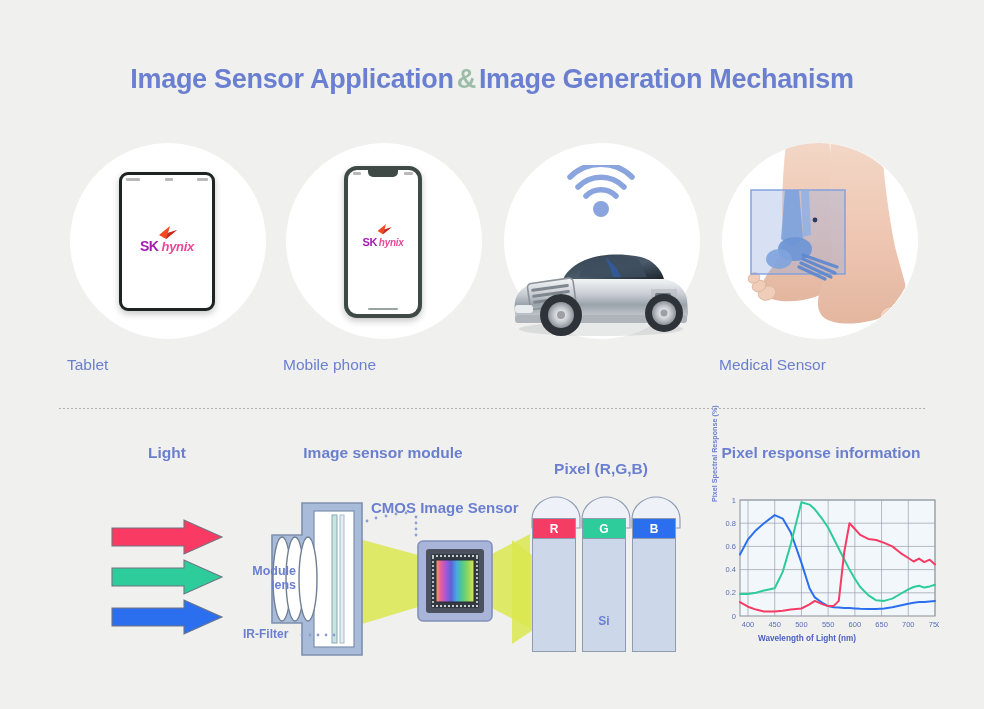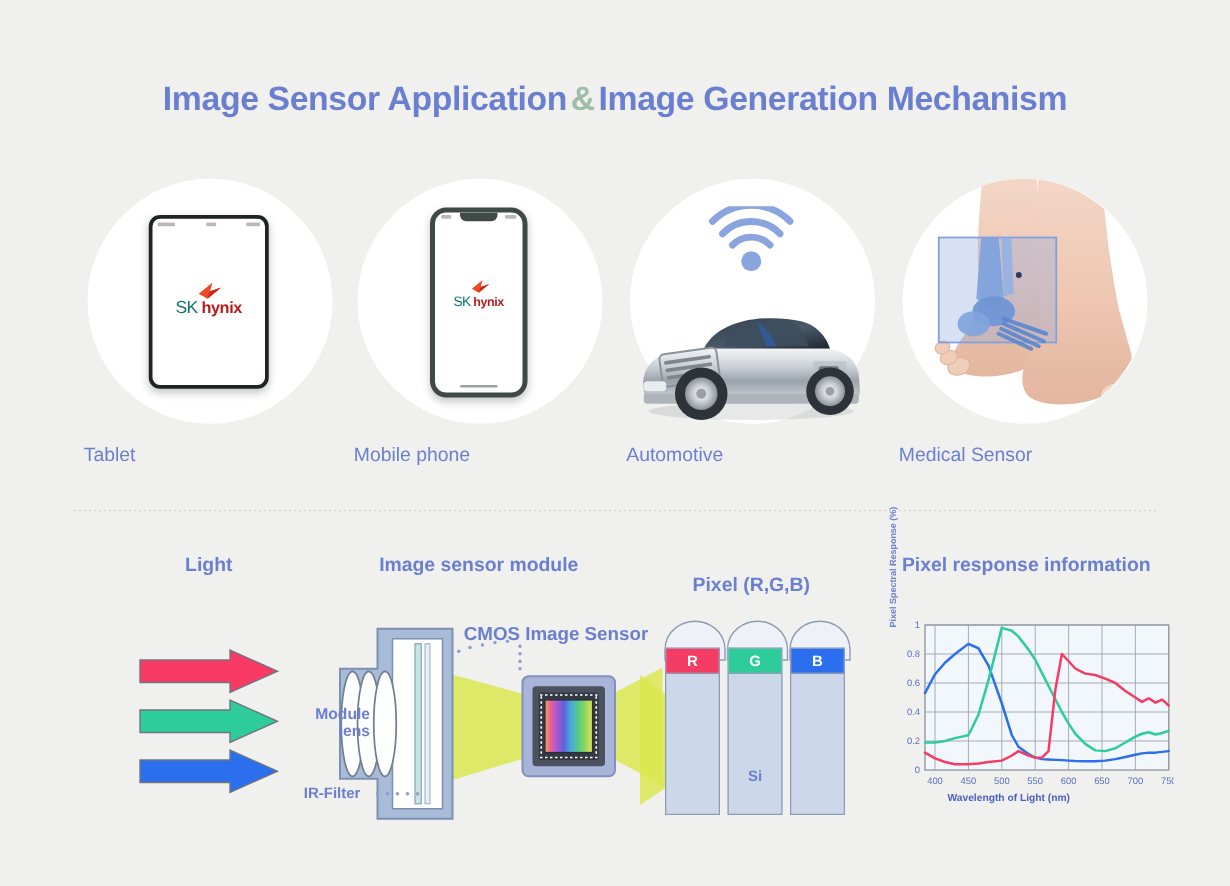--- a/index.html
+++ b/index.html
@@ -48,22 +48,22 @@
     box-shadow: 0 3px 7px rgba(0,0,0,.22);
     overflow: hidden;
   }
   .tablet .statusbar, .phone .statusbar {
     position: absolute; top: 2px; left: 4px; right: 4px; height: 5px;
     display: flex; justify-content: space-between; align-items: center;
   }
   .sb-dot { background: #b9b9b9; border-radius: 1px; height: 3px; }
   .logo-wrap { position: absolute; left: 0; width: 100%; text-align: center; }
   .sk-logo { display: inline-block; position: relative; white-space: nowrap; }
-  .sk-logo .sk   { color: #0f766e; font-weight: normal; letter-spacing: -0.5px; }
-  .sk-logo .hy   { color: #b91c1c; font-weight: 600; letter-spacing: -0.3px; }
+  .sk-logo .sk   { color: #a21caf; font-weight: bold; letter-spacing: -0.5px; }
+  .sk-logo .hy   { color: #ec4899; font-weight: 600; letter-spacing: -0.3px; font-style: italic; }
   .wing { position: absolute; }
 
   
   .phone {
     position: absolute; left: 61px; top: 23px;
     width: 78px; height: 152px;
     background: #fff; border: 4px solid #3f4a46; border-radius: 13px;
     box-shadow: 0 3px 7px rgba(0,0,0,.22);
     overflow: hidden;
   }
@@ -251,21 +251,20 @@
         <rect x="14" y="78" width="18" height="8" rx="3" fill="#e9ecef"></rect>
         <rect x="14" y="88" width="172" height="8" rx="3" fill="#aeb4ba"></rect>
 
         <circle cx="60" cy="88" r="21" fill="#2d3338"></circle>
         <circle cx="60" cy="88" r="13" fill="url(#rim)"></circle>
         <circle cx="60" cy="88" r="4" fill="#9aa0a6"></circle>
         <circle cx="163" cy="86" r="19" fill="#2d3338"></circle>
         <circle cx="163" cy="86" r="12" fill="url(#rim)"></circle>
         <circle cx="163" cy="86" r="3.5" fill="#9aa0a6"></circle>
       </svg>
-      <div class="app-label">Automotive</div>
     </div>
 
     <div class="app-card" id="card-medical">
       <div class="circle"></div>
       <svg class="feet" viewBox="0 0 200 196">
         <defs>
           <linearGradient id="skin" x1="0" y1="0" x2="0" y2="1">
             <stop offset="0%" stop-color="#f3d8c8"></stop>
             <stop offset="55%" stop-color="#eec6b2"></stop>
             <stop offset="100%" stop-color="#e3b69f"></stop>

